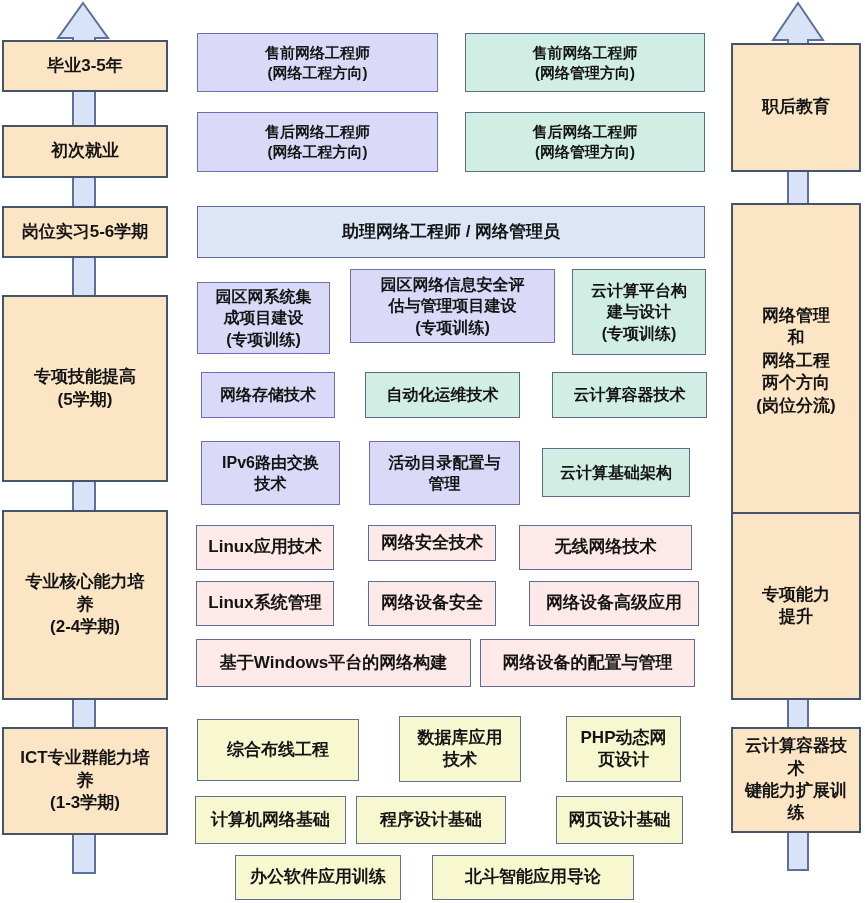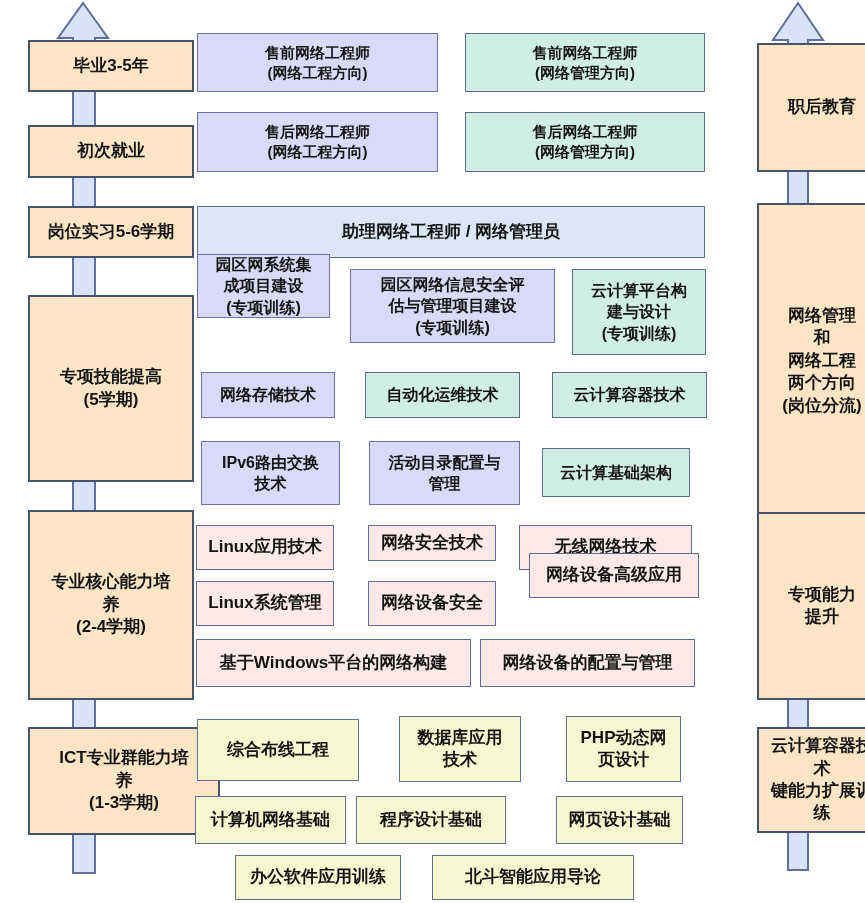--- a/index.html
+++ b/index.html
@@ -8,21 +8,21 @@
     font-family:"Liberation Sans","DejaVu Sans",sans-serif;color:#141414;
   }
   .arrows{position:absolute;left:0;top:0;z-index:0;}
   .arrows polygon{fill:#D8E3F7;stroke:#5E6F9B;stroke-width:2;}
   .box{
     position:absolute;z-index:1;box-sizing:border-box;
     display:flex;align-items:center;justify-content:center;
     text-align:center;white-space:pre-line;line-height:1.32;
     font-size:16px;padding:2px 4px;font-weight:bold;
   }
-  .stage{background:#FBE5C5;border:2px solid #44546A;font-weight:700;font-size:17px;margin-left:26px;}
+  .stage{background:#FBE5C5;border:2px solid #44546A;font-weight:700;font-size:17px;}
   .purple{background:#DADAF8;border:1.5px solid #6E6EB0;}
   .green{background:#D0EEE4;border:1.5px solid #5B6C84;}
   .blue{background:#DCE6F7;border:1.5px solid #5E6F96;font-size:17px;}
   .pink{background:#FCE9E8;border:1.5px solid #5E6C9A;font-size:17px;}
   .yellow{background:#F7F8D0;border:1.5px solid #5E6F90;font-size:17px;}
   .job{font-size:15px;}
 </style>
 </head>
 <body>
 
@@ -34,21 +34,21 @@
   </svg>
 
   <div class="box stage" style="left:2px;top:40px;width:166px;height:52px">毕业3-5年</div>
   <div class="box stage" style="left:2px;top:125px;width:166px;height:53px">初次就业</div>
   <div class="box stage" style="left:2px;top:206px;width:166px;height:52px">岗位实习5-6学期</div>
   <div class="box stage" style="left:2px;top:295px;width:166px;height:187px">专项技能提高
 (5学期)</div>
   <div class="box stage" style="left:2px;top:510px;width:166px;height:190px">专业核心能力培
 养
 (2-4学期)</div>
-  <div class="box stage" style="left:2px;top:727px;width:192px;height:108px">ICT专业群能力培
+  <div class="box stage" style="left:2px;top:727px;width:166px;height:108px">ICT专业群能力培
 养
 (1-3学期)</div>
 
   <div class="box stage" style="left:731px;top:43px;width:130px;height:129px">职后教育</div>
   <div class="box stage" style="left:731px;top:203px;width:130px;height:316px">网络管理
 和
 网络工程
 两个方向
 (岗位分流)</div>
   <div class="box stage" style="left:731px;top:512px;width:130px;height:188px">专项能力
@@ -60,21 +60,21 @@
   <div class="box purple job" style="left:197px;top:33px;width:241px;height:59px">售前网络工程师
 (网络工程方向)</div>
   <div class="box green job" style="left:465px;top:33px;width:240px;height:59px">售前网络工程师
 (网络管理方向)</div>
   <div class="box purple job" style="left:197px;top:112px;width:241px;height:60px">售后网络工程师
 (网络工程方向)</div>
   <div class="box green job" style="left:465px;top:112px;width:240px;height:60px">售后网络工程师
 (网络管理方向)</div>
   <div class="box blue" style="left:197px;top:206px;width:508px;height:52px">助理网络工程师 / 网络管理员</div>
 
-  <div class="box purple" style="left:197px;top:254px;width:133px;height:64px">园区网系统集
+  <div class="box purple" style="left:197px;top:282px;width:133px;height:72px">园区网系统集
 成项目建设
 (专项训练)</div>
   <div class="box purple" style="left:350px;top:269px;width:205px;height:74px">园区网络信息安全评
 估与管理项目建设
 (专项训练)</div>
   <div class="box green" style="left:572px;top:269px;width:134px;height:86px">云计算平台构
 建与设计
 (专项训练)</div>
   <div class="box purple" style="left:201px;top:372px;width:134px;height:46px">网络存储技术</div>
   <div class="box green" style="left:365px;top:372px;width:155px;height:46px">自动化运维技术</div>
@@ -83,21 +83,21 @@
 技术</div>
   <div class="box purple" style="left:369px;top:441px;width:151px;height:64px">活动目录配置与
 管理</div>
   <div class="box green" style="left:542px;top:448px;width:148px;height:49px">云计算基础架构</div>
 
   <div class="box pink" style="left:196px;top:525px;width:138px;height:45px">Linux应用技术</div>
   <div class="box pink" style="left:368px;top:525px;width:128px;height:36px">网络安全技术</div>
   <div class="box pink" style="left:519px;top:525px;width:173px;height:45px">无线网络技术</div>
   <div class="box pink" style="left:368px;top:581px;width:128px;height:45px">网络设备安全</div>
   <div class="box pink" style="left:196px;top:581px;width:138px;height:45px">Linux系统管理</div>
-  <div class="box pink" style="left:529px;top:553px;width:170px;height:45px">网络设备高级应用</div>
+  <div class="box pink" style="left:529px;top:581px;width:170px;height:45px">网络设备高级应用</div>
   <div class="box pink" style="left:196px;top:639px;width:275px;height:48px">基于Windows平台的网络构建</div>
   <div class="box pink" style="left:480px;top:639px;width:215px;height:48px">网络设备的配置与管理</div>
 
   <div class="box yellow" style="left:197px;top:719px;width:162px;height:62px">综合布线工程</div>
   <div class="box yellow" style="left:399px;top:716px;width:122px;height:66px">数据库应用
 技术</div>
   <div class="box yellow" style="left:566px;top:716px;width:115px;height:66px">PHP动态网
 页设计</div>
   <div class="box yellow" style="left:195px;top:796px;width:151px;height:48px">计算机网络基础</div>
   <div class="box yellow" style="left:356px;top:796px;width:150px;height:48px">程序设计基础</div>

